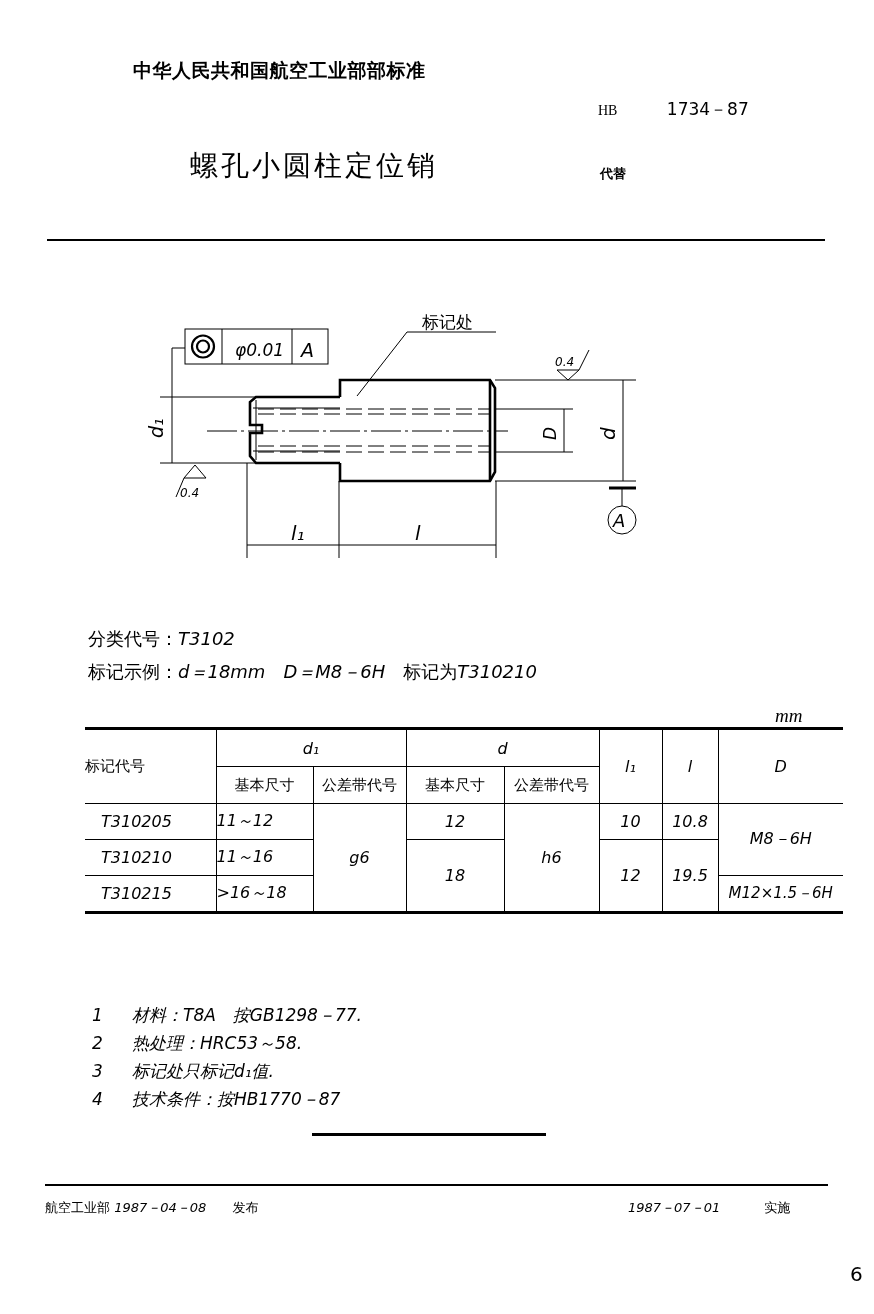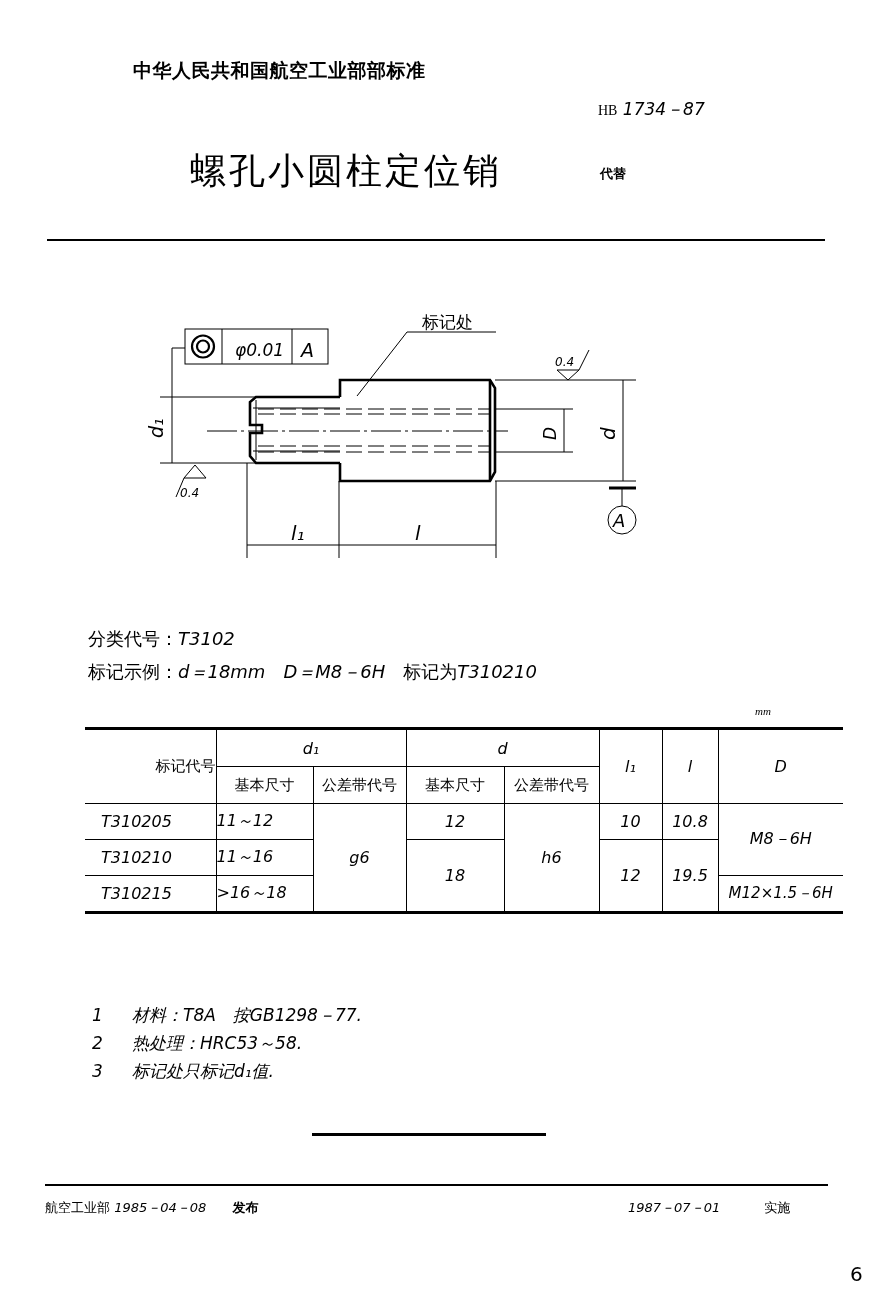--- a/index.html
+++ b/index.html
@@ -2,29 +2,29 @@
 <html><head>
 <meta charset="utf-8">
 <style>
   html, body { margin:0; padding:0; background:#ffffff; }
   body { width:874px; height:1314px; position:relative; overflow:hidden; color:#000;
          font-family:"DejaVu Sans", sans-serif; }
   .abs { position:absolute; }
   .org { left:133px; top:58px; font-size:19px; font-weight:bold; letter-spacing:0.5px; }
   .stdno { left:598px; top:98px; font-size:17px; }
   .stdno .hb { font-family:"Liberation Serif", serif; font-size:14px; }
-  .stdno .num { font-style:italic; font-family:"DejaVu Sans", sans-serif; }
-  .title { left:190px; top:147px; font-size:36px; font-family:Liberation Sans, sans-serif; letter-spacing:3px; }
+  .stdno .num { font-family:"DejaVu Sans", sans-serif;margin-left:44px; }
+  .title { left:190px; top:147px; font-size:28px; font-family:Liberation Sans, sans-serif; letter-spacing:3px; }
   .replace { left:600px; top:165px; font-size:13px; font-weight:bold; }
   .hr-top { left:47px; top:239px; width:778px; height:2px; background:#000; }
   .drawing { left:0; top:290px; }
   .info { left:88px; font-size:18px; font-style:italic; }
   .info1 { top:627px; }
   .info2 { top:660px;text-align:center; }
-  .unit { left:755px; top:705px; font-size:11px; font-style:italic; font-family:"Liberation Serif", serif; }
+  .unit { left:775px; top:705px; font-size:19px; font-style:italic; font-family:"Liberation Serif", serif; }
   table.spec { position:absolute; left:85px; top:727px; width:758px; border-collapse:collapse;
                font-size:16px; font-style:italic; }
   table.spec td { border:1px solid #000; text-align:center; padding:0; height:36px; }
   table.spec tr.h1 td, table.spec tr.h2 td { height:36px; }
   table.spec tr.r td { height:35px; }
   table.spec { border-top:3px solid #000; border-bottom:3px solid #000; }
   table.spec td.first { border-left:none; text-align:left; padding-left:16px; }
   table.spec td.last { border-right:none; }
   table.spec td.cn { font-style:normal; font-size:15px; font-family:"DejaVu Serif", serif; }
   table.spec td.right { text-align:left; padding-right:12px; }
@@ -147,21 +147,21 @@
       <col style="width:97px">
       <col style="width:93px">
       <col style="width:98px">
       <col style="width:95px">
       <col style="width:63px">
       <col style="width:56px">
       <col style="width:125px">
   </colgroup>
   <tbody>
       <tr class="h1">
-    <td class="first cn" rowspan="2" style="text-align:right;padding-left:0;margin-top:21px;">标记代号</td>
+    <td class="first cn" rowspan="2" style="text-align:left;padding-left:0;margin-top:21px;">标记代号</td>
     <td colspan="2">d₁</td>
     <td colspan="2">d</td>
     <td rowspan="2">l₁</td>
     <td rowspan="2">l</td>
     <td rowspan="2" class="last">D</td>
   </tr>
   <tr class="h2">
     <td class="cn">基本尺寸</td>
     <td class="cn">公差带代号</td>
     <td class="cn">基本尺寸</td>
@@ -189,28 +189,29 @@
     <td class="right">&gt;16～18</td>
     <td class="last" style="font-size:15px;">M12×1.5－6H</td>
   </tr>
 </tbody>
   </table>
 
 <div class="abs notes">
   <div><span class="n">1</span><span>材料：T8A　按GB1298－77.</span></div>
   <div><span class="n">2</span><span>热处理：HRC53～58.</span></div>
   <div><span class="n">3</span><span>标记处只标记d₁值.</span></div>
+  <div><span class="n">4</span><span>技术条件：按HB1770－87</span></div>
 </div>
 
 <div class="abs short-rule"></div>
 <div class="abs hr-bottom"></div>
 
 <div class="abs foot foot-l">
   <span>航空工业部</span>
-  <span class="it">1985－04－08</span><span class="gap"></span>
-  <span style="font-weight:bold;">发布</span>
+  <span class="it">1987－04－08</span><span class="gap"></span>
+  <span style="font-weight:normal;">发布</span>
 </div>
 <div class="abs foot foot-r">
   <span class="it">1987－07－01</span><span class="gap2"></span>
   <span style="font-weight:normal;">实施</span>
 </div>
 
 <div class="abs pageno">6</div>
 
 </body></html>

